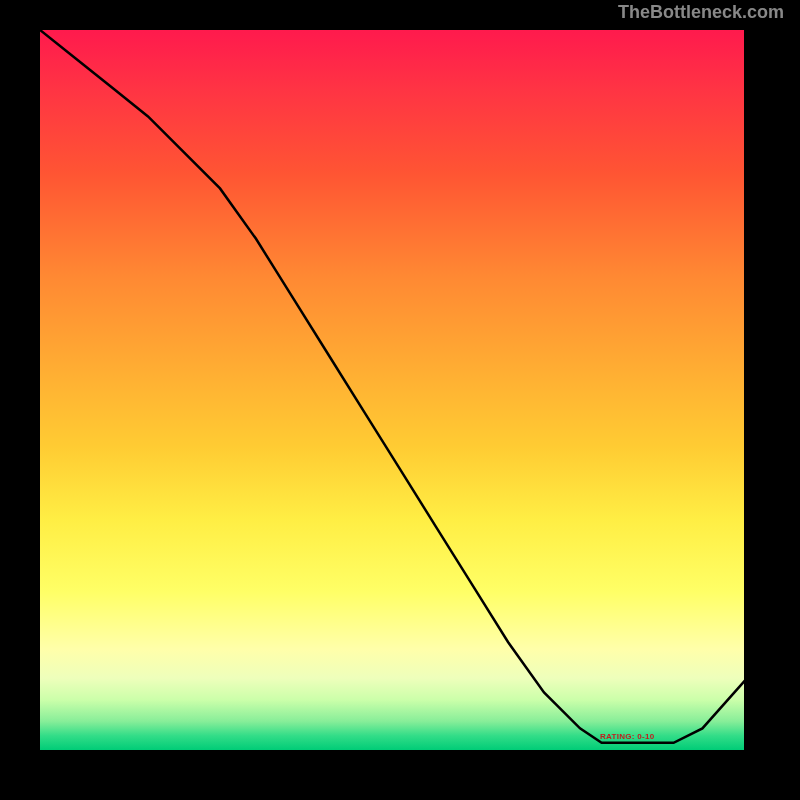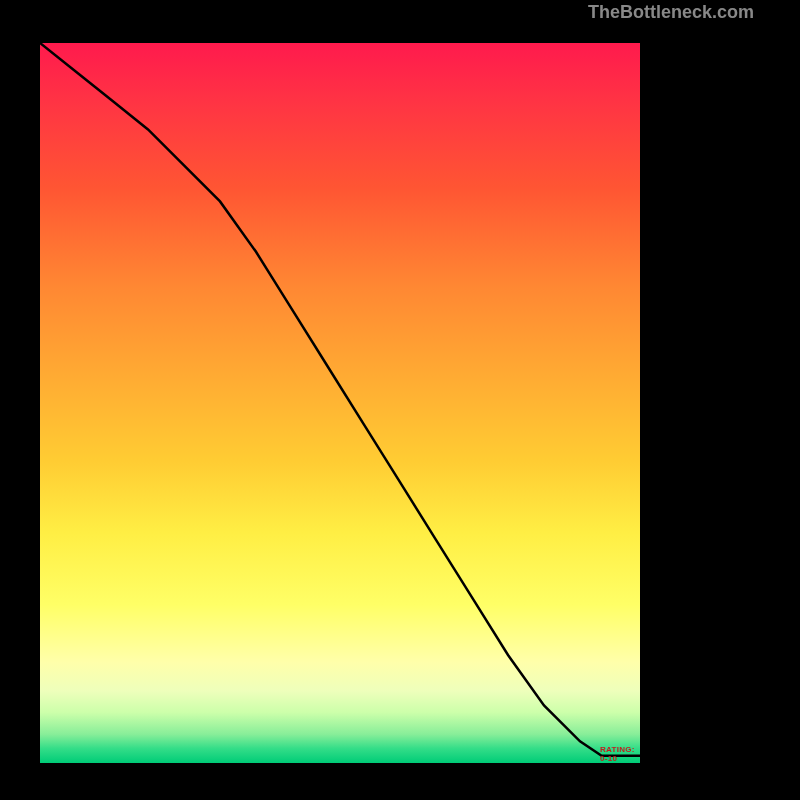--- a/index.html
+++ b/index.html
@@ -13,48 +13,47 @@
   }
   .container {
     width: 800px;
     height: 800px;
     position: relative;
     background: #000;
   }
   .watermark {
     position: absolute;
     top: 2px;
-    right: 46px;
+    right: 16px;
     color: #888;
     font-size: 18px;
     font-weight: bold;
   }
   .plot-area {
     position: absolute;
     left: 40px;
     top: 30px;
-    width: 600px;
+    width: 704px;
     height: 720px;
     background: linear-gradient(to bottom,
       #ff1a4d 0%,
       #ff3344 8%,
       #ff5533 20%,
       #ff8833 34%,
       #ffaa33 46%,
       #ffcc33 58%,
       #ffee44 68%,
       #ffff66 78%,
       #ffffaa 86%,
       #eeffbb 90%,
       #ccffaa 93%,
       #88ee99 96%,
       #33dd88 98%,
       #00cc77 100%
     );
-    margin-top: 13px;
   }
   .line-svg {
     position: absolute;
     left: 0;
     top: 0;
     width: 720px;
     height: 720px;
   }
   .band-label {
     position: absolute;

